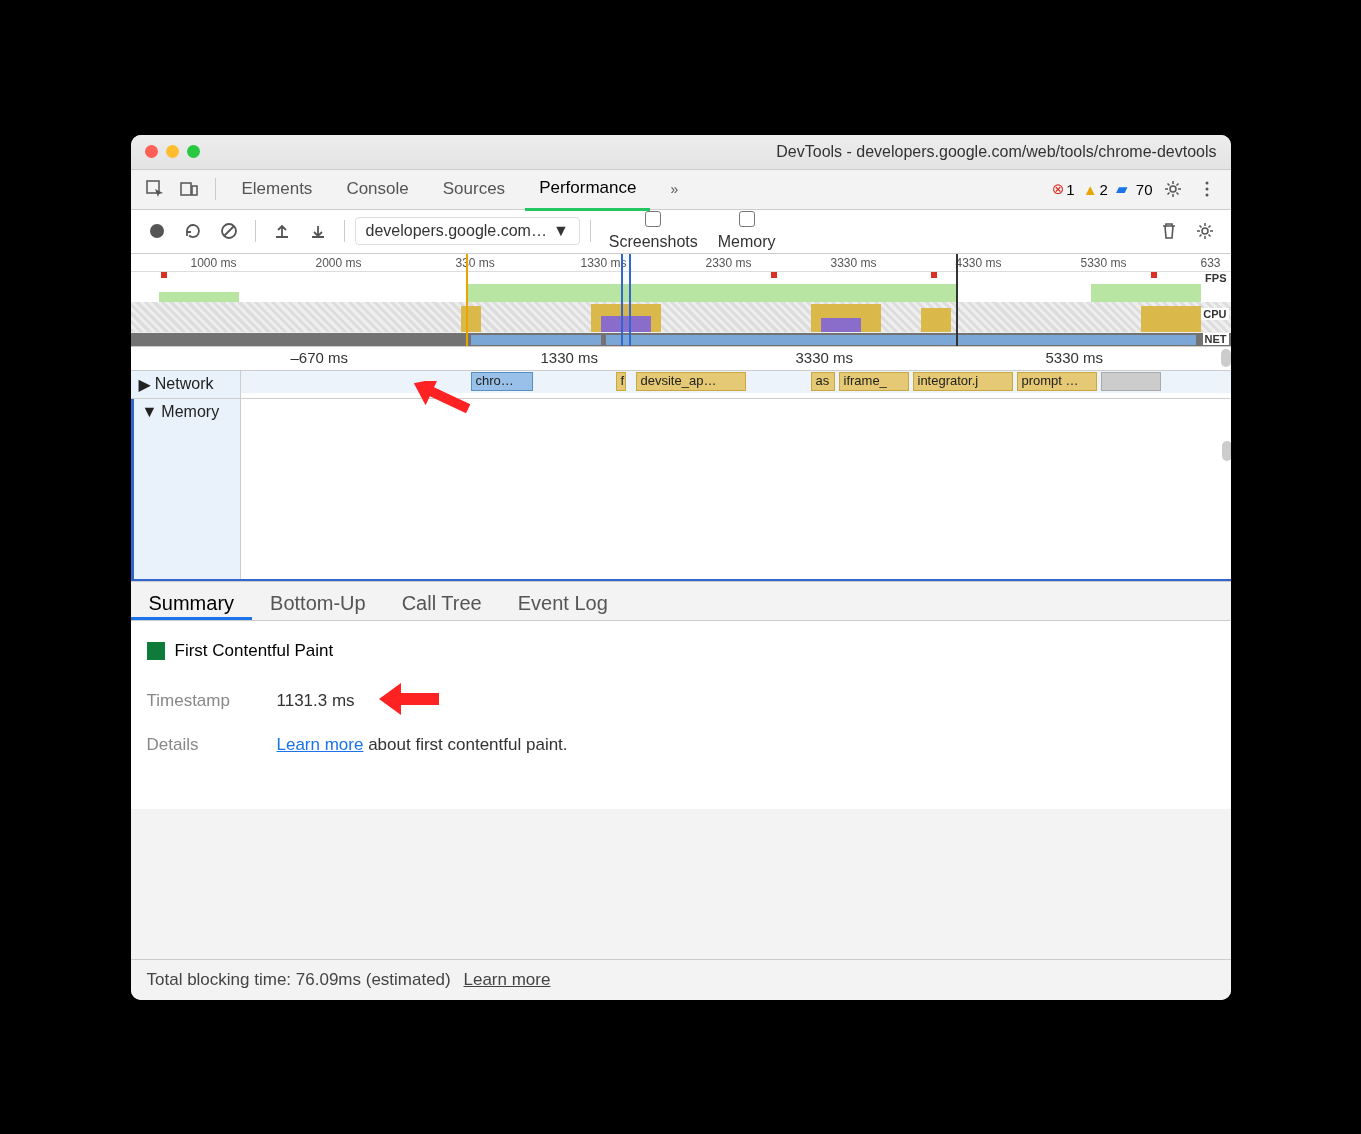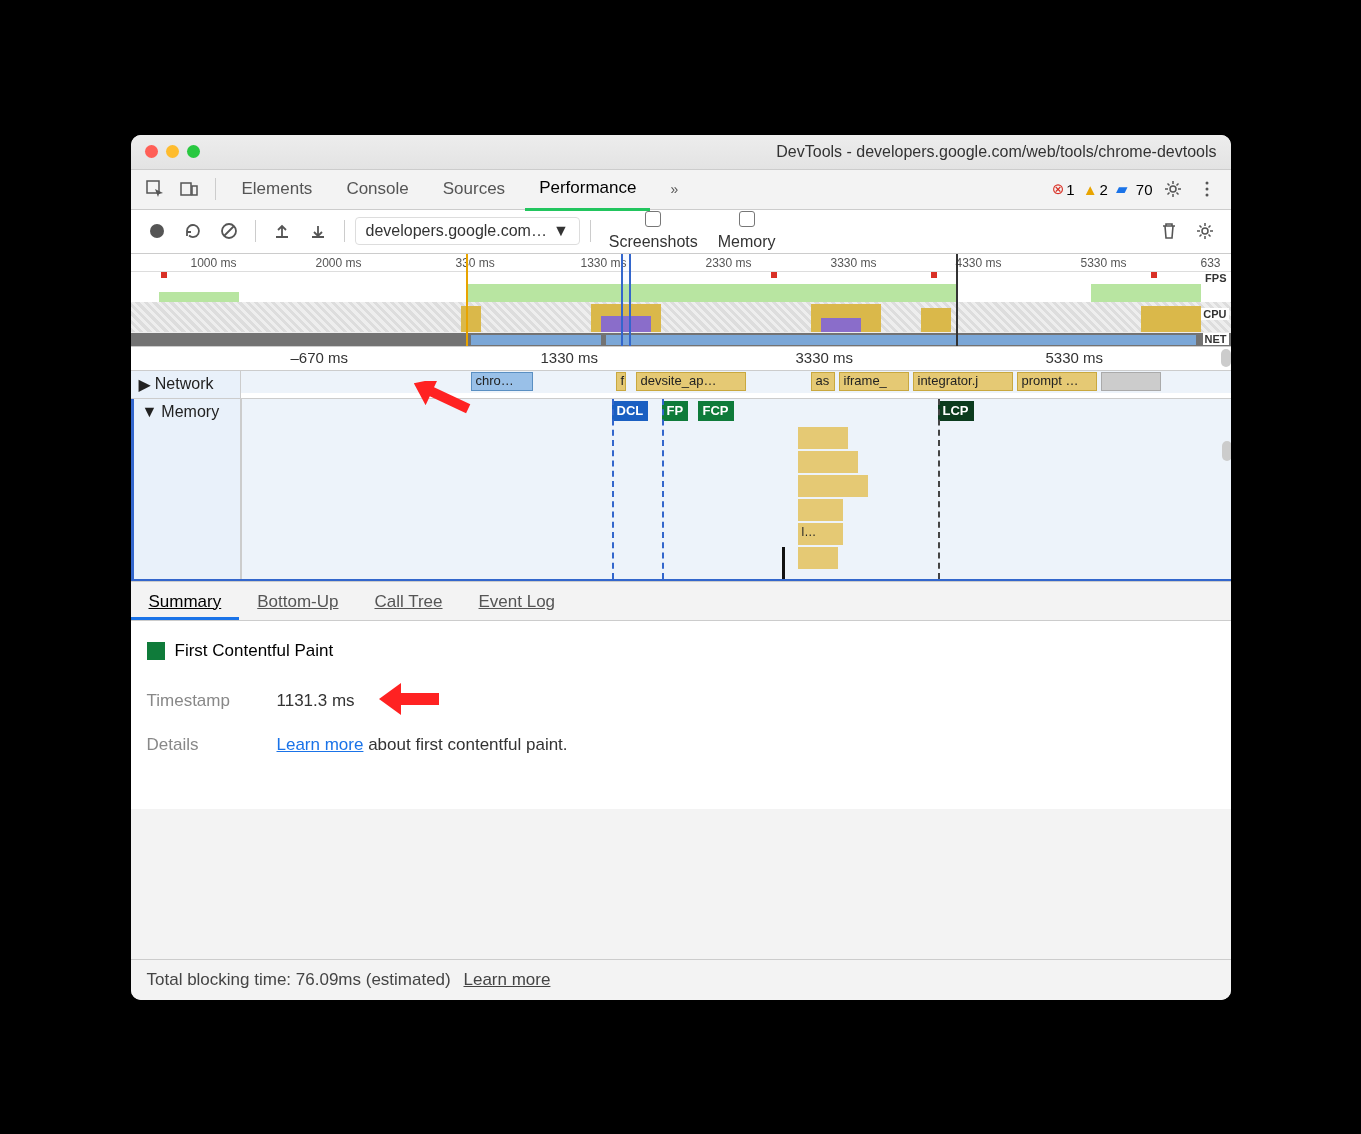--- a/index.html
+++ b/index.html
@@ -64,21 +64,21 @@
 .timing-chip { position: absolute; top: 2px; height: 20px; color: #fff; font-size: 13px; font-weight: bold; padding: 2px 5px; }
 .long-task { position: absolute; background: #e5c974; }
 .dashed-line { position: absolute; top: 0; bottom: 0; border-left: 2px dashed #3366cc; }
 .solid-mark { position: absolute; top: 0; bottom: 0; border-left: 2px dashed #444; }
 
 .red-arrow { position: absolute; }
 .red-arrow svg { display: block; }
 
 
 .bottom-tabs { display: flex; background: #f3f3f3; border-top: 1px solid #ccc; border-bottom: 1px solid #ccc; height: 40px; }
-.btab { padding: 10px 18px; font-size: 17px; color: #555; cursor: pointer; text-decoration: underline; }
+.btab { padding: 10px 18px; font-size: 20px; color: #555; cursor: pointer; }
 .btab.active { color: #000; border-bottom: 3px solid #1a73e8; }
 .summary-body { background: #fff; padding: 20px 16px 40px; font-size: 17px; }
 .sum-title { display: flex; align-items: center; gap: 10px; margin-bottom: 20px; }
 .sum-swatch { width: 18px; height: 18px; background: #0f7b3a; }
 .sum-row { display: flex; gap: 20px; margin: 14px 0; color: #333; align-items: center; }
 .sum-row .label { color: #888; width: 110px; }
 .sum-row a { color: #1a73e8; text-decoration: underline; cursor: pointer; }
 .filler { height: 150px; background: #f3f3f3; }
 .statusbar { padding: 10px 16px; background: #f3f3f3; font-size: 17px; color: #444; border-top: 1px solid #ccc; }
 .statusbar .lm { text-decoration: underline; cursor: pointer; margin-left: 8px; }
@@ -259,38 +259,20 @@
         <div class="net-chip y" style="left:672px;width:100px">integrator.j</div>
         <div class="net-chip y" style="left:776px;width:80px">prompt …</div>
         <div class="net-chip" style="left:860px;width:60px;background:#ccc;border-color:#aaa"></div>
       </div>
     </div>
     <div class="track-row" style="border-bottom:2px solid #3366cc">
       <div class="track-label" style="align-items:flex-start;height:180px;border-left:3px solid #3366cc">
         <span>▼</span>
         <span>Memory</span>
       </div>
-      <div class="timings-body">
-        <div class="timing-chip" style="left:370px;background:#1a5fc2">DCL</div>
-        <div class="timing-chip" style="left:420px;background:#0f7b3a">FP</div>
-        <div class="timing-chip" style="left:456px;background:#0f7b3a">FCP</div>
-        <div class="timing-chip" style="left:696px;background:#0c3b1e">LCP</div>
-
-        <div class="long-task" style="left:556px;top:28px;width:50px;height:22px"></div>
-        <div class="long-task" style="left:556px;top:52px;width:60px;height:22px"></div>
-        <div class="long-task" style="left:556px;top:76px;width:70px;height:22px"></div>
-        <div class="long-task" style="left:556px;top:100px;width:45px;height:22px"></div>
-        <div class="long-task" style="left:556px;top:124px;width:45px;height:22px;padding:2px 4px;font-size:12px;color:#222">l…</div>
-        <div class="long-task" style="left:556px;top:148px;width:40px;height:22px"></div>
-
-        <div class="dashed-line" style="left:370px"></div>
-        <div class="dashed-line" style="left:420px"></div>
-        <div class="solid-mark" style="left:696px"></div>
-        <div style="position:absolute;left:540px;top:148px;bottom:0;width:3px;background:#111"></div>
-      </div>
     </div>
 
     <div class="red-arrow" style="left:280px;top:10px">
       <svg width="60" height="50" viewBox="0 0 60 50">
           <path d="M60 10 L20 10 L20 0 L0 15 L20 30 L20 20 L60 20 Z" fill="#f22" transform="rotate(25 30 15)"></path>
         </svg>
     </div>
     <div class="scroll-indicator" style="top:70px;height:20px;right:-1px"></div>
   </div>
 

